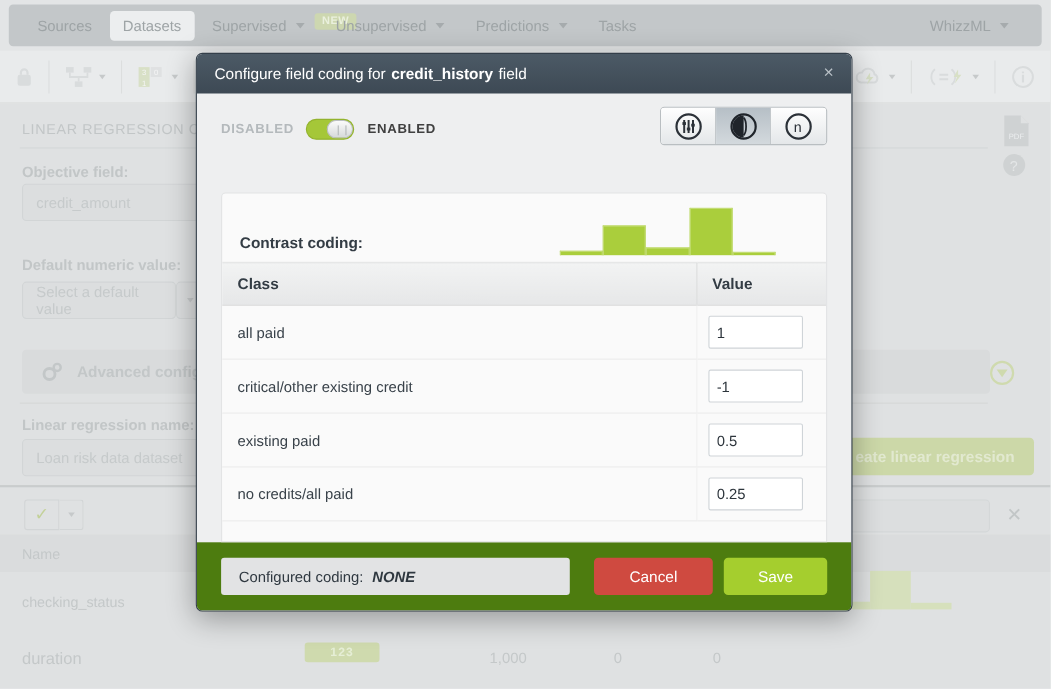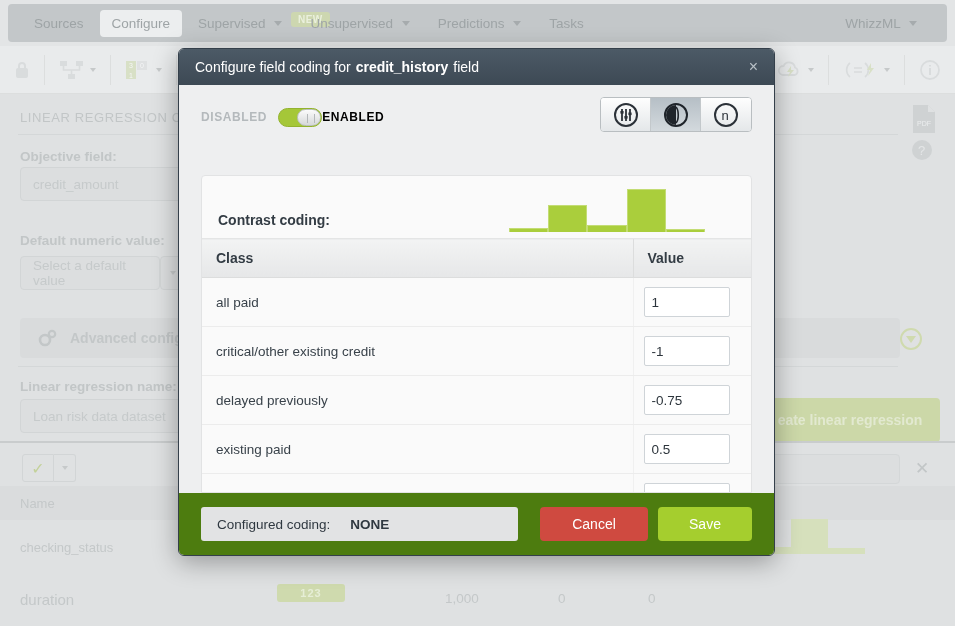--- a/index.html
+++ b/index.html
@@ -78,21 +78,21 @@
     border: 1px solid #d2d5d6; border-radius: 4px;
     display: flex; align-items: center; padding: 0 12px;
     font-size: 13.5px; color: #c6cacb;
   }
   .fbtn {
     position: absolute; height: 40px; background: #d9dbdc;
     border-radius: 4px; display: flex; align-items: center;
     padding: 0 16px; font-size: 14px; color: #c3c7c8; font-weight: bold;
   }
   .green-btn {
-    position: absolute; height: 44px; background: #ccd8a8;
+    position: absolute; height: 34px; background: #ccd8a8;
     border-radius: 4px; display: flex; align-items: center;
     justify-content: center; font-size: 14px; color: #e2e9d0; font-weight: bold;
   }
   .chev-circle {
     position: absolute; width: 22px; height: 22px; border-radius: 50%;
     border: 2px solid #cfdaae; display: flex; align-items: center;
     justify-content: center;
   }
   .chev-circle::after {
     content: ''; width: 0; height: 0;
@@ -145,21 +145,21 @@
   .modal-header .bold { font-weight: bold; }
   .modal-close {
     margin-left: auto; color: #b9c1c7; font-size: 16px; line-height: 1;
     cursor: pointer;
   }
   .modal-body { flex: 1 1 auto; padding: 14px 22px 0 22px; position: relative; }
 
   .toggle-row { display: flex; align-items: center; height: 36px; }
   .tg-label { font-size: 12px; font-weight: bold; letter-spacing: 0.6px; }
   .tg-off { color: #b4b9bc; }
-  .tg-on  { color: #000000; }
+  .tg-on  { color: #404040; margin-left: 12px; }
   .switch {
     width: 44px; height: 19px; border-radius: 10px; margin-left: 11px;
     background: #a5c738; position: relative;
     border: 1px solid #93b32e; overflow: hidden;
   }
   .switch .knob {
     position: absolute; right: 0; top: 0; width: 24px; height: 17px;
     border-radius: 10px; background: linear-gradient(#fbfbfb,#d6d9da);
     border: 1px solid #bcc0c2;
   }
@@ -223,42 +223,42 @@
 
   .modal-footer {
     flex: 0 0 auto; height: 62px; padding: 0 22px;
     display: flex; align-items: center; background: #4d7c0f;
   }
   .cfg-pill {
     flex: 1 1 auto; background: #e2e3e4; border-radius: 3px;
     height: 34px; display: flex; align-items: center; padding: 0 16px;
     font-size: 13.5px; color: #2f3840; margin-right: 22px;
   }
-  .cfg-pill .strong { font-weight: bold; margin-left: 20px; }
+  .cfg-pill .strong { font-weight: bold; margin-left: 8px; font-style: italic; }
   .btn {
     height: 34px; border: none; border-radius: 4px; color: #fff;
     font-size: 14px; cursor: pointer; padding: 0 10px;
     font-family: "Liberation Sans", sans-serif;
   }
   .btn-cancel { background: #cf4a40; width: 108px; margin-right: 10px; }
   .btn-save   { background: #a5ce2e; width: 94px; }
 </style>
 </head>
 <body>
 
 <div id="root">
 
   <div class="bg-layer">
 
     <div class="navbar">
       <div class="nav-item">
         <span>Sources</span>
       </div>
       <div class="nav-item active">
-        <span>Configure</span>
+        <span>Datasets</span>
       </div>
       <div class="nav-item">
         <span>Supervised</span>
         <span class="caret-dn"></span>
         <span class="new-badge">NEW</span>
       </div>
       <div class="nav-item">
         <span>Unsupervised</span>
         <span class="caret-dn"></span>
       </div>
@@ -504,26 +504,20 @@
                 <input class="val-input" value="1" style="">
               </td>
             </tr>
             <tr>
               <td>critical/other existing credit</td>
               <td class="val-col">
                 <input class="val-input" value="-1" style="">
               </td>
             </tr>
             <tr>
-              <td>delayed previously</td>
-              <td class="val-col">
-                <input class="val-input" value="-0.75" style="">
-              </td>
-            </tr>
-            <tr>
               <td>existing paid</td>
               <td class="val-col">
                 <input class="val-input" value="0.5" style="">
               </td>
             </tr>
             <tr>
               <td>no credits/all paid</td>
               <td class="val-col">
                 <input class="val-input" value="0.25" style="">
               </td>

